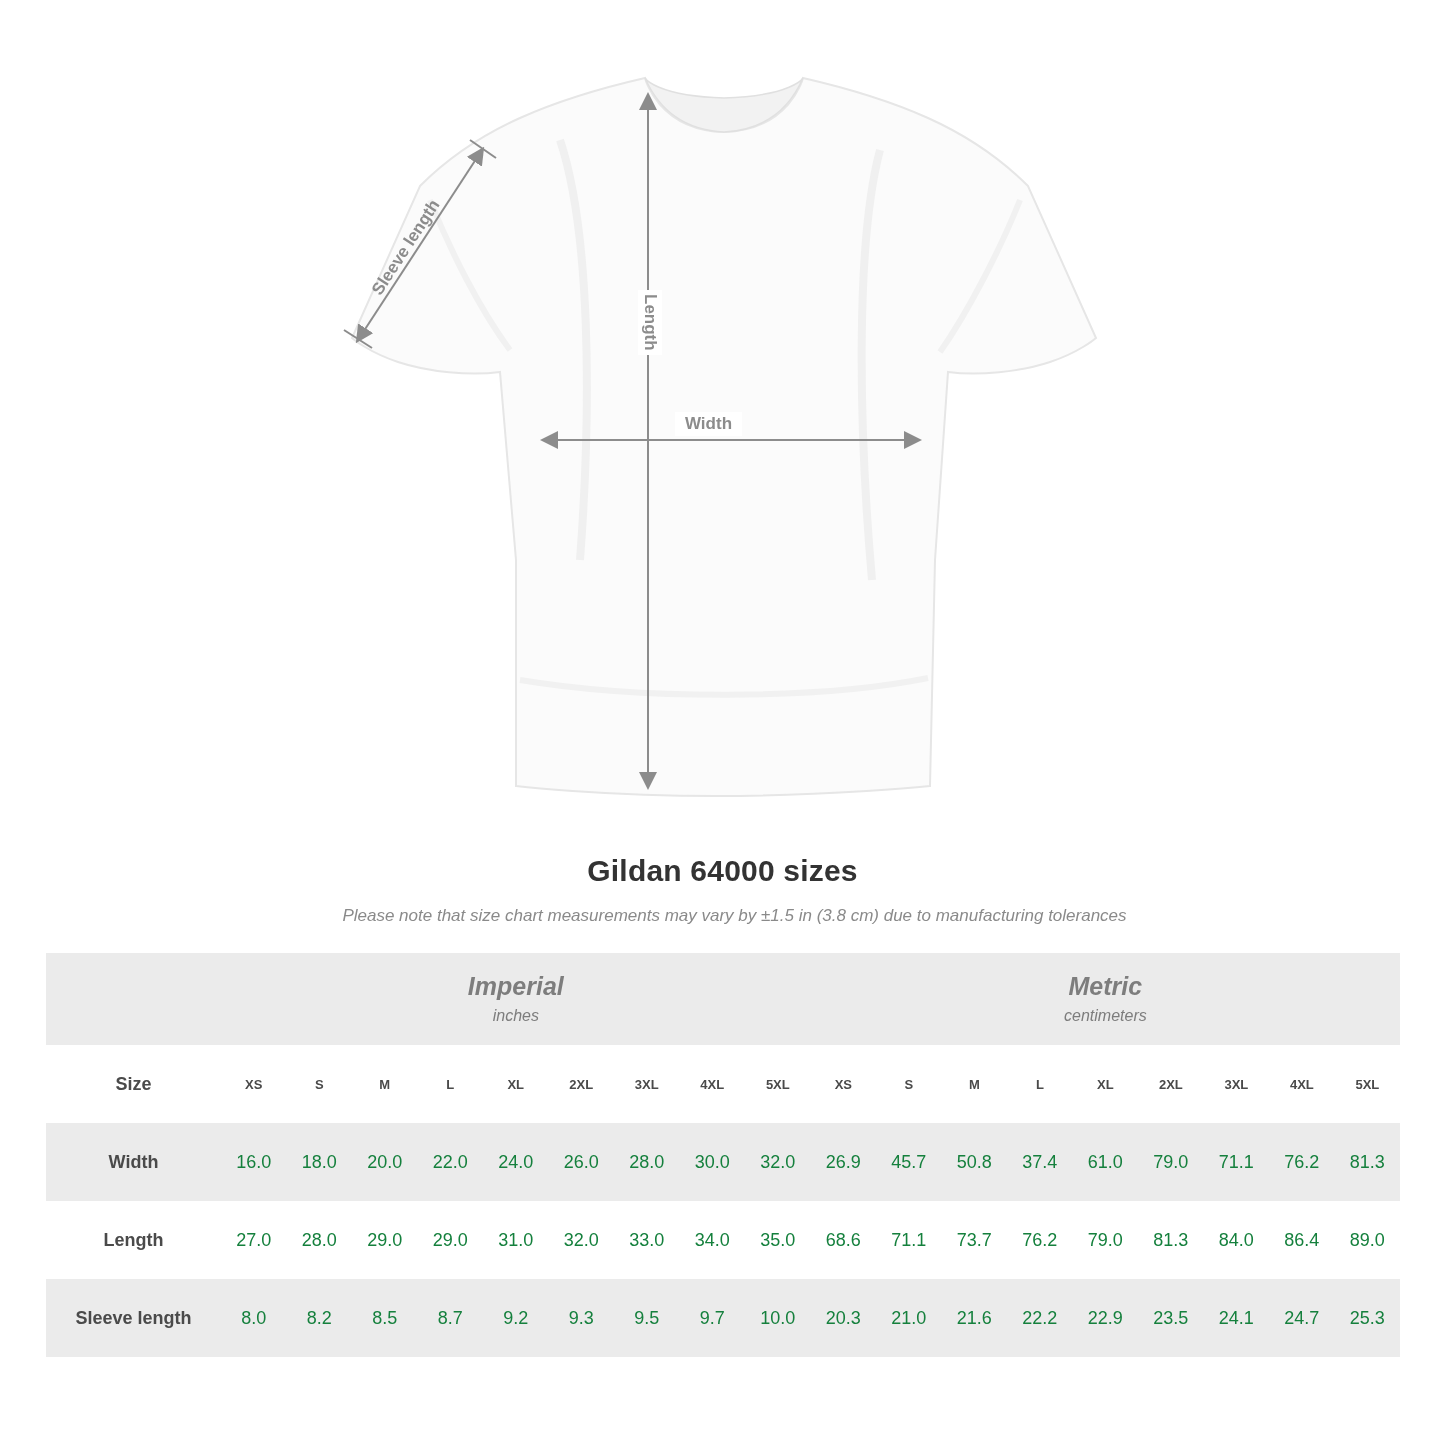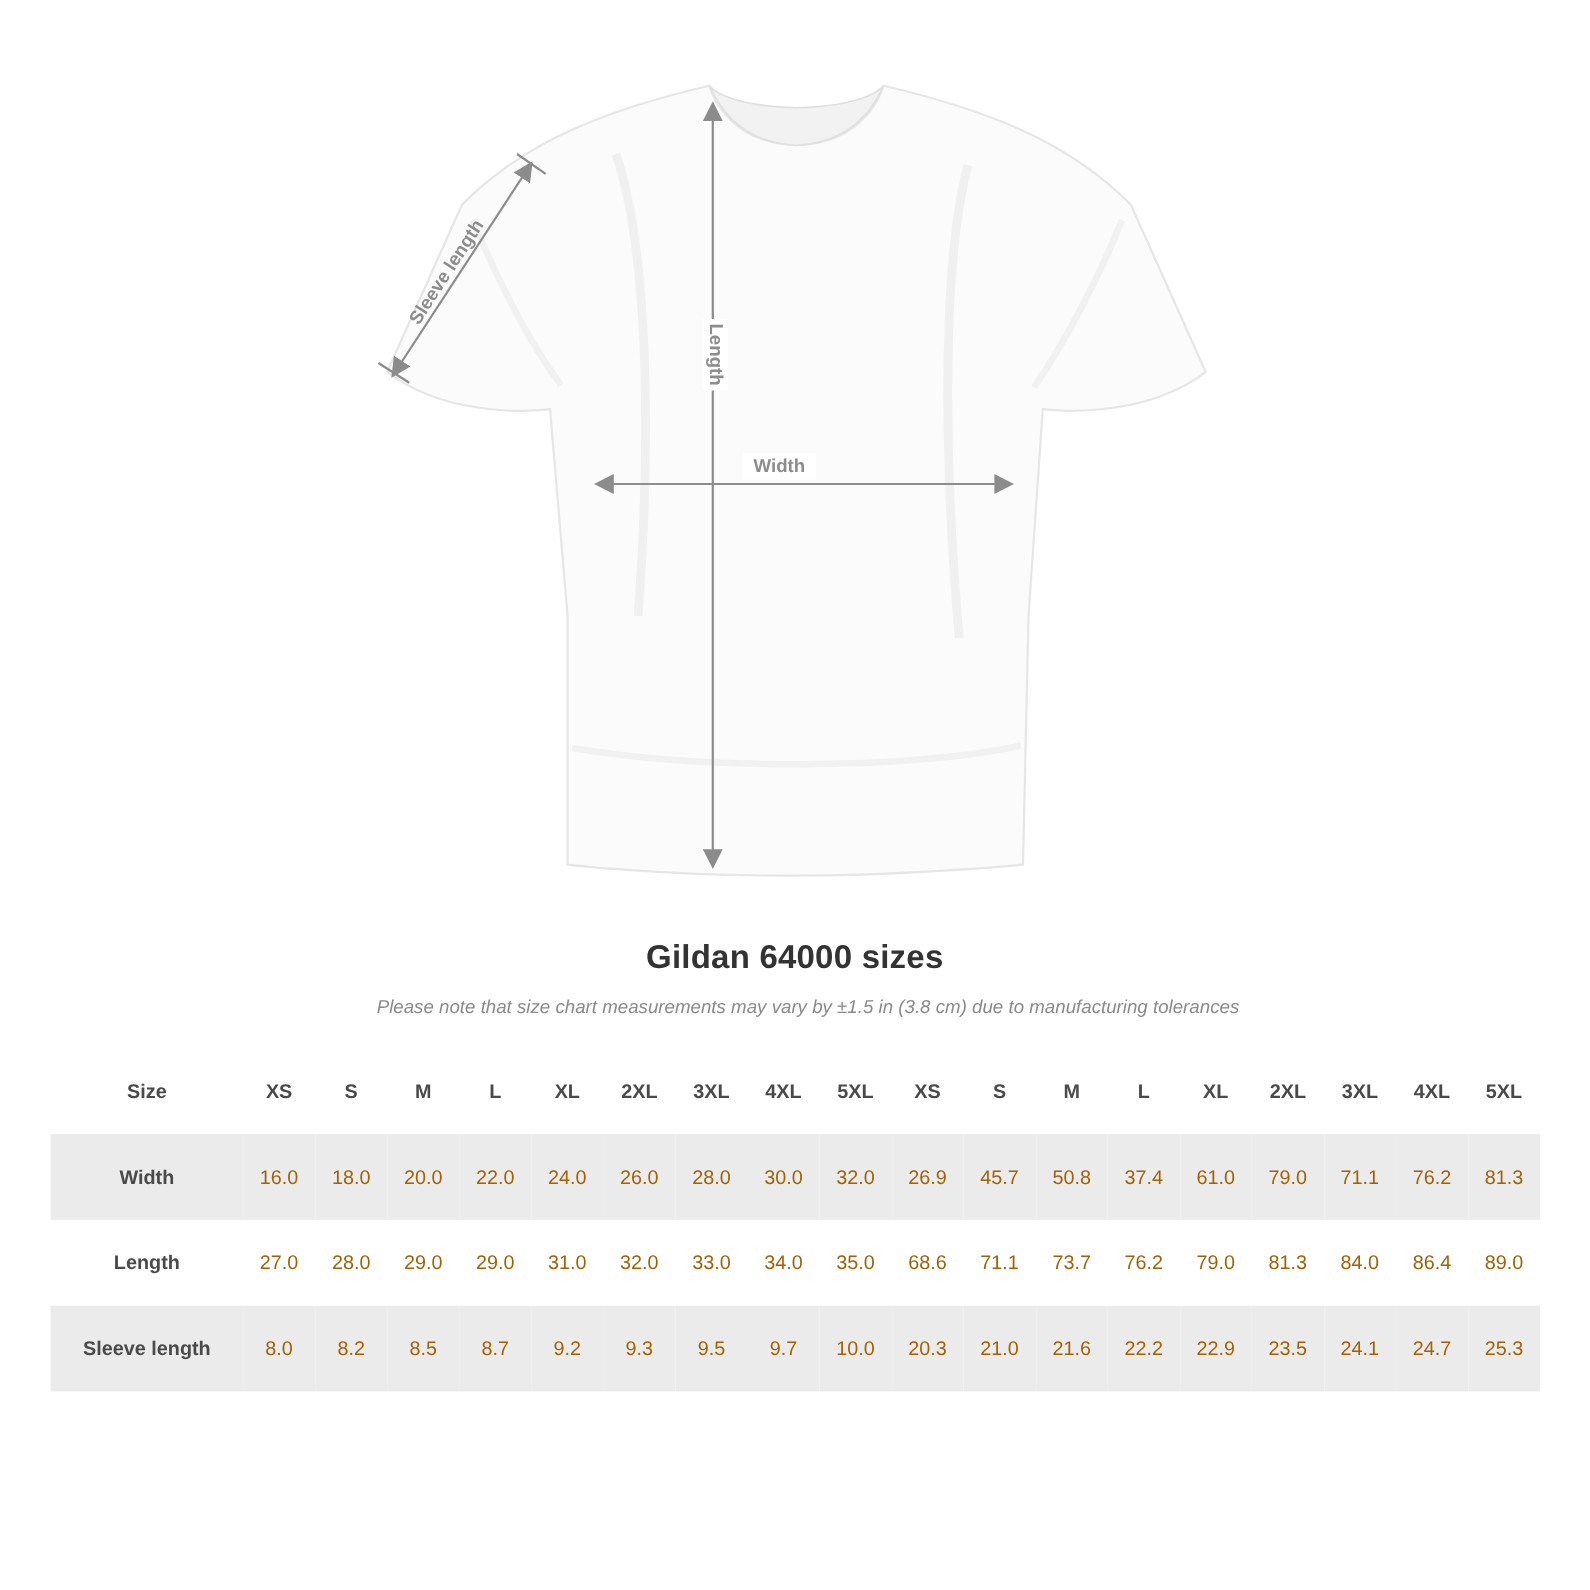--- a/index.html
+++ b/index.html
@@ -85,30 +85,30 @@
   }
   .row-label {
     font-size: 18px;
     font-weight: bold;
     color: #4a4a4a;
     text-align: center;
     vertical-align: middle;
     height: 78px;
   }
   .hdr-cell {
-    font-size: 18px;
+    font-size: 13px;
     font-weight: bold;
     color: #4a4a4a;
     text-align: center;
     vertical-align: middle;
     height: 78px;
   }
   .val-cell {
     font-size: 18px;
-    color: #a16207;
+    color: #15803d;
     text-align: center;
     vertical-align: middle;
     height: 78px;
   }
   tr.band-white td { background: #ffffff; }
   tr.band-gray td { background: #ebebeb; }
   .firstcol { width: 175px; }
   .datacol { width: 65.5px; }
 </style>
 </head>
@@ -212,20 +212,31 @@
           <col class="datacol">
           <col class="datacol">
           <col class="datacol">
         <col class="datacol">
           <col class="datacol">
           <col class="datacol">
           <col class="datacol">
       </colgroup>
       <tbody>
 
+        <tr>
+          <td class="unit-head"></td>
+          <td class="unit-head" colspan="9">
+            <div class="unit-name">Imperial</div>
+            <div class="unit-sub">inches</div>
+          </td>
+          <td class="unit-head" colspan="9">
+            <div class="unit-name">Metric</div>
+            <div class="unit-sub">centimeters</div>
+          </td>
+        </tr>
 
         <tr class="band-white">
           <td class="row-label">Size</td>
           <td class="hdr-cell">XS</td>
           <td class="hdr-cell">S</td>
           <td class="hdr-cell">M</td>
           <td class="hdr-cell">L</td>
           <td class="hdr-cell">XL</td>
           <td class="hdr-cell">2XL</td>
           <td class="hdr-cell">3XL</td>

